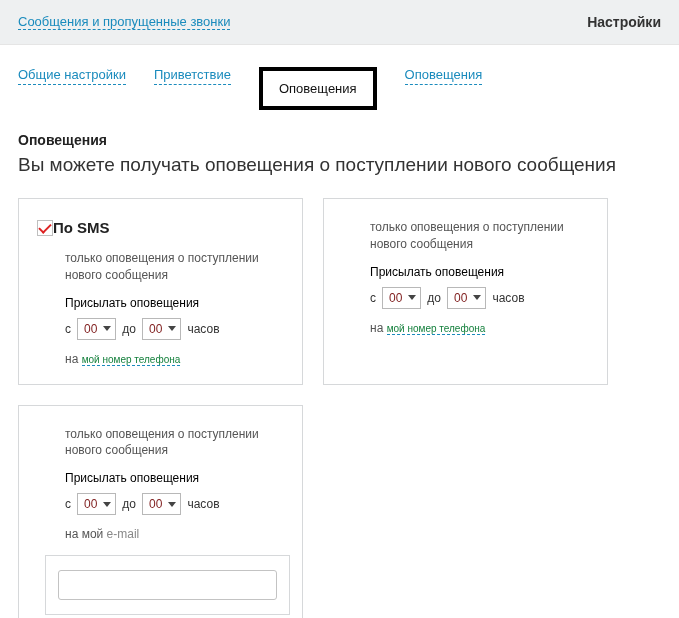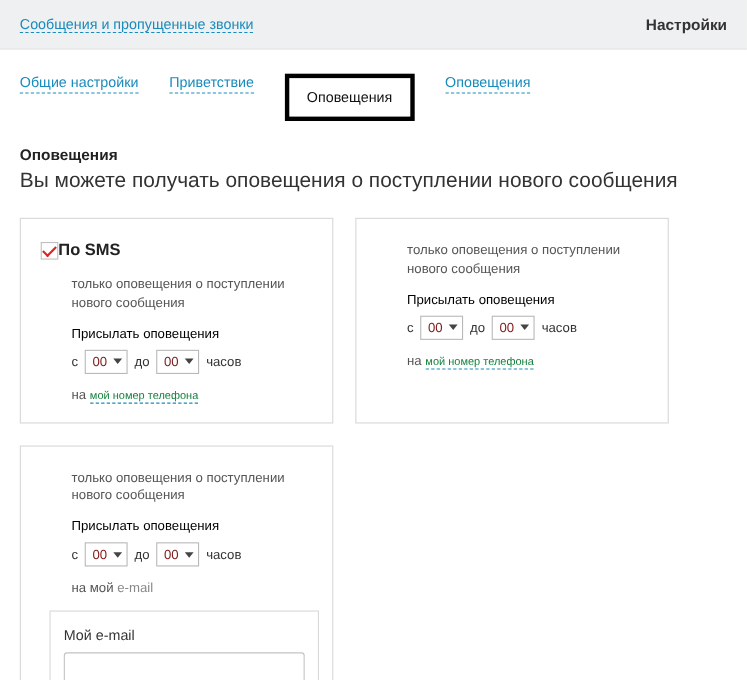--- a/index.html
+++ b/index.html
@@ -120,20 +120,19 @@
             <span class="val">00</span>
             <span class="caret"></span>
           </span>
           <span>часов</span>
         </div>
         <div>
           <span>на мой</span>
           <span style="color:#888">e-mail</span>
         </div>
         <div class="email-block">
-          <div class="email-label">Мой e-mail</div>
           <input class="text-input" type="text" value="" style="">
         </div>
       </div>
     </div>
 
   </div>
 </div>
 
 </body></html>

